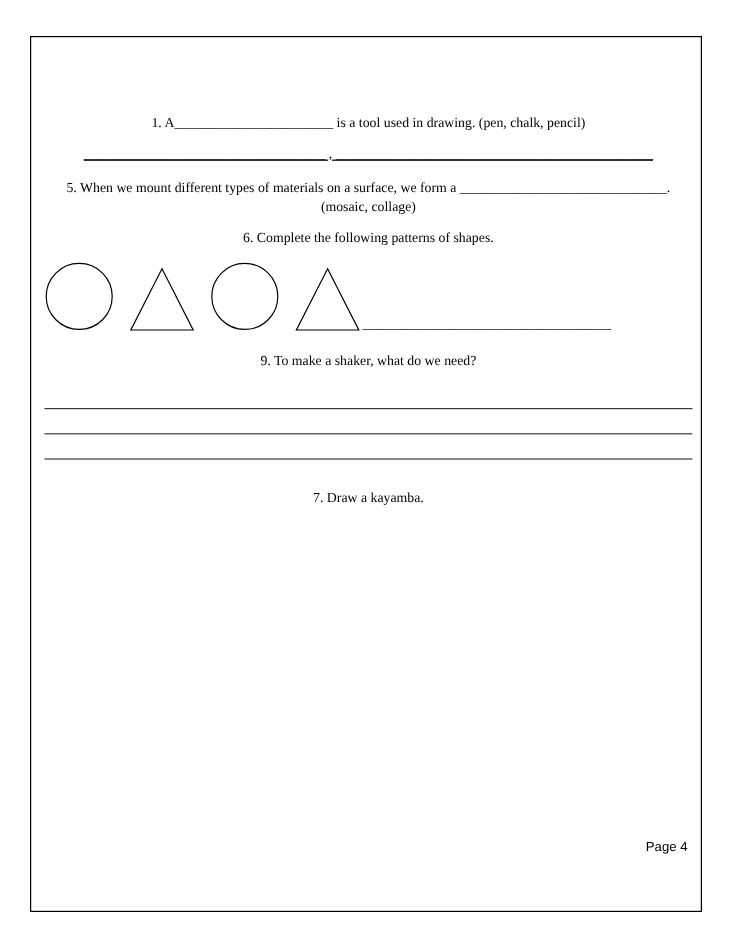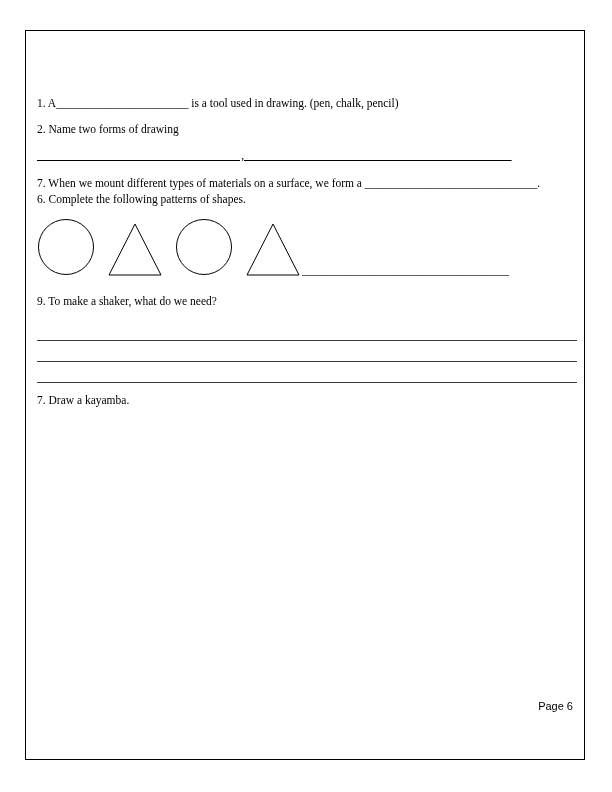--- a/index.html
+++ b/index.html
@@ -24,20 +24,21 @@
     border: 1.6px solid #000000;
     box-sizing: border-box;
   }
   .content {
     position: absolute;
     left: 37px;
     top: 96px;
     width: 540px;
     font-size: 11.5px;
     line-height: 14px;
+    text-align: center;
   }
   .q {
     margin: 0 0 12px 0;
   }
   .q-tight {
     margin: 0 0 2px 0;
   }
   .answer-inline {
     margin: 1px 0 14px 0;
     white-space: nowrap;
@@ -64,44 +65,44 @@
   }
   .rule-line {
     height: 20px;
     border-bottom: 1px solid #3a3a3a;
     margin: 0;
   }
   .rule-block {
     margin: 12px 0 10px 0;
   }
   .q7 {
-    margin-top: 10px;
+    margin-top: 25px;
   }
   .footer-page {
     position: absolute;
     right: 39px;
     top: 700px;
     font-family: "Liberation Sans", sans-serif;
     font-size: 11px;
     color: #000;
   }
 </style>
 </head>
 <body>
 
 <div class="page-border"></div>
 
 <div class="content">
 
   <div class="q">1. A_______________________ is a tool used in drawing. (pen, chalk, pencil)</div>
 
-  <div class="q">2. Name two forms of drawing</div>
   <div class="answer-inline">___________________________________ , ______________________________________________</div>
 
-  <div class="q-tight nowrap">7. When we mount different types of materials on a surface, we form a ______________________________.</div>
+  <div class="q-tight nowrap">5. When we mount different types of materials on a surface, we form a ______________________________.</div>
+  <div class="q">(mosaic, collage)</div>
 
 
   <div class="q">6. Complete the following patterns of shapes.</div>
 
   <div class="shapes-row">
     <span class="shapes-container">
         <svg width="58" height="58">
           <circle cx="29" cy="29" r="27.5" fill="none" stroke="#000000" stroke-width="1"></circle>
         </svg>
         <svg width="58" height="58">
@@ -121,13 +122,13 @@
   <div class="rule-block">
     <div class="rule-line"></div>
     <div class="rule-line"></div>
     <div class="rule-line"></div>
   </div>
 
   <div class="q q7">7. Draw a kayamba.</div>
 
 </div>
 
-<div class="footer-page">Page 6</div>
+<div class="footer-page">Page 4</div>
 
 </body></html>

